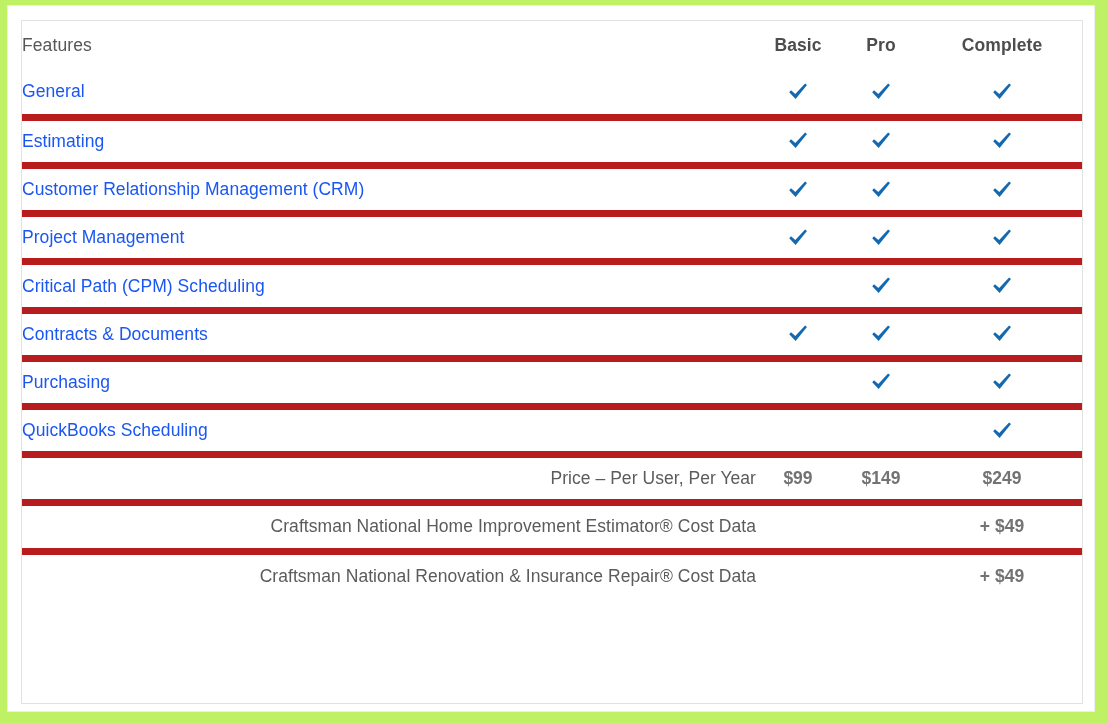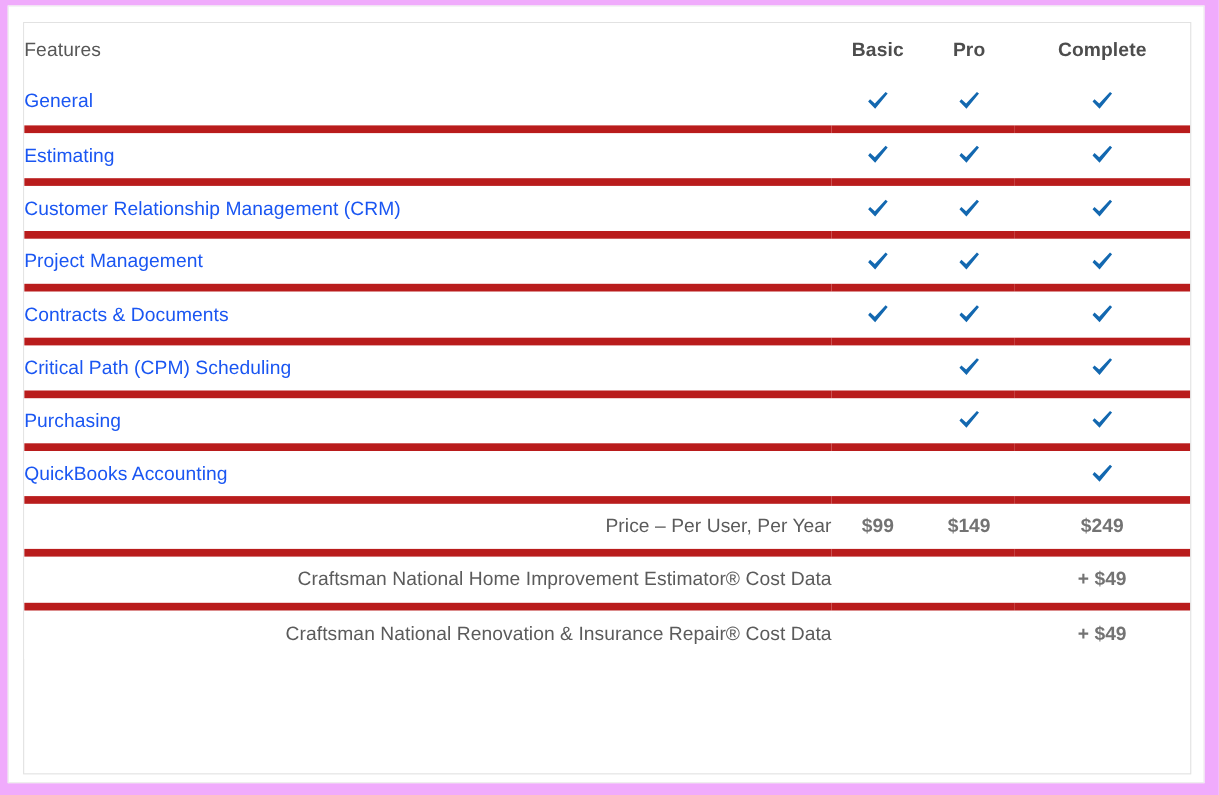--- a/index.html
+++ b/index.html
@@ -12,21 +12,21 @@
     height: 723px;
     font-family: "Liberation Sans", sans-serif;
     -webkit-font-smoothing: antialiased;
     overflow: hidden;
   }
 
   .page {
     position: relative;
     width: 1108px;
     height: 723px;
-    background: #f0abfc;
+    background: #bef264;
   }
 
   
   .outer-frame {
     position: absolute;
     left: 7px;
     top: 5px;
     width: 1088px;
     height: 707px;
     border: 1px solid #ededed;
@@ -200,53 +200,53 @@
                   <path d="M4.2 13.3 L6.0 11.2 L10.3 15.0 L20.1 4.6 L22.0 6.1 L10.6 19.9 Z" fill="#1368b0"></path>
                 </svg></span></td>
             <td class="cell-center"><span class="check"><svg width="26" height="26" viewBox="0 0 26 26" aria-hidden="true">
                   <path d="M4.2 13.3 L6.0 11.2 L10.3 15.0 L20.1 4.6 L22.0 6.1 L10.6 19.9 Z" fill="#1368b0"></path>
                 </svg></span></td>
             <td class="cell-center"><span class="check"><svg width="26" height="26" viewBox="0 0 26 26" aria-hidden="true">
                   <path d="M4.2 13.3 L6.0 11.2 L10.3 15.0 L20.1 4.6 L22.0 6.1 L10.6 19.9 Z" fill="#1368b0"></path>
                 </svg></span></td>
           </tr>
           <tr>
+            <td class="feature-link">Critical Path (CPM) Scheduling</td>
+            <td class="cell-center empty-cell"></td>
+            <td class="cell-center"><span class="check"><svg width="26" height="26" viewBox="0 0 26 26" aria-hidden="true">
+                  <path d="M4.2 13.3 L6.0 11.2 L10.3 15.0 L20.1 4.6 L22.0 6.1 L10.6 19.9 Z" fill="#1368b0"></path>
+                </svg></span></td>
+            <td class="cell-center"><span class="check"><svg width="26" height="26" viewBox="0 0 26 26" aria-hidden="true">
+                  <path d="M4.2 13.3 L6.0 11.2 L10.3 15.0 L20.1 4.6 L22.0 6.1 L10.6 19.9 Z" fill="#1368b0"></path>
+                </svg></span></td>
+          </tr>
+          <tr>
             <td class="feature-link">Contracts &amp; Documents</td>
             <td class="cell-center"><span class="check"><svg width="26" height="26" viewBox="0 0 26 26" aria-hidden="true">
                   <path d="M4.2 13.3 L6.0 11.2 L10.3 15.0 L20.1 4.6 L22.0 6.1 L10.6 19.9 Z" fill="#1368b0"></path>
                 </svg></span></td>
             <td class="cell-center"><span class="check"><svg width="26" height="26" viewBox="0 0 26 26" aria-hidden="true">
                   <path d="M4.2 13.3 L6.0 11.2 L10.3 15.0 L20.1 4.6 L22.0 6.1 L10.6 19.9 Z" fill="#1368b0"></path>
                 </svg></span></td>
             <td class="cell-center"><span class="check"><svg width="26" height="26" viewBox="0 0 26 26" aria-hidden="true">
                   <path d="M4.2 13.3 L6.0 11.2 L10.3 15.0 L20.1 4.6 L22.0 6.1 L10.6 19.9 Z" fill="#1368b0"></path>
                 </svg></span></td>
           </tr>
           <tr>
-            <td class="feature-link">Critical Path (CPM) Scheduling</td>
-            <td class="cell-center empty-cell"></td>
-            <td class="cell-center"><span class="check"><svg width="26" height="26" viewBox="0 0 26 26" aria-hidden="true">
-                  <path d="M4.2 13.3 L6.0 11.2 L10.3 15.0 L20.1 4.6 L22.0 6.1 L10.6 19.9 Z" fill="#1368b0"></path>
-                </svg></span></td>
-            <td class="cell-center"><span class="check"><svg width="26" height="26" viewBox="0 0 26 26" aria-hidden="true">
-                  <path d="M4.2 13.3 L6.0 11.2 L10.3 15.0 L20.1 4.6 L22.0 6.1 L10.6 19.9 Z" fill="#1368b0"></path>
-                </svg></span></td>
-          </tr>
-          <tr>
             <td class="feature-link">Purchasing</td>
             <td class="cell-center empty-cell"></td>
             <td class="cell-center"><span class="check"><svg width="26" height="26" viewBox="0 0 26 26" aria-hidden="true">
                   <path d="M4.2 13.3 L6.0 11.2 L10.3 15.0 L20.1 4.6 L22.0 6.1 L10.6 19.9 Z" fill="#1368b0"></path>
                 </svg></span></td>
             <td class="cell-center"><span class="check"><svg width="26" height="26" viewBox="0 0 26 26" aria-hidden="true">
                   <path d="M4.2 13.3 L6.0 11.2 L10.3 15.0 L20.1 4.6 L22.0 6.1 L10.6 19.9 Z" fill="#1368b0"></path>
                 </svg></span></td>
           </tr>
           <tr>
-            <td class="feature-link">QuickBooks Accounting</td>
+            <td class="feature-link">QuickBooks Scheduling</td>
             <td class="cell-center empty-cell"></td>
             <td class="cell-center empty-cell"></td>
             <td class="cell-center"><span class="check"><svg width="26" height="26" viewBox="0 0 26 26" aria-hidden="true">
                   <path d="M4.2 13.3 L6.0 11.2 L10.3 15.0 L20.1 4.6 L22.0 6.1 L10.6 19.9 Z" fill="#1368b0"></path>
                 </svg></span></td>
           </tr>
           <tr>
             <td class="feature-plain">Price – Per User, Per Year</td>
             <td class="cell-center"><span class="price-val">$99</span></td>
             <td class="cell-center"><span class="price-val">$149</span></td>

